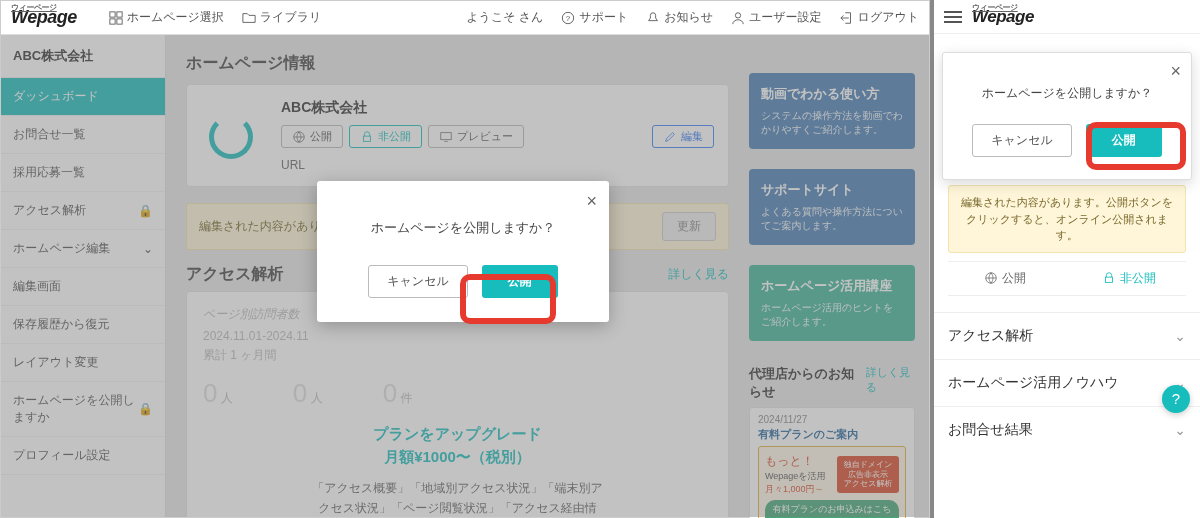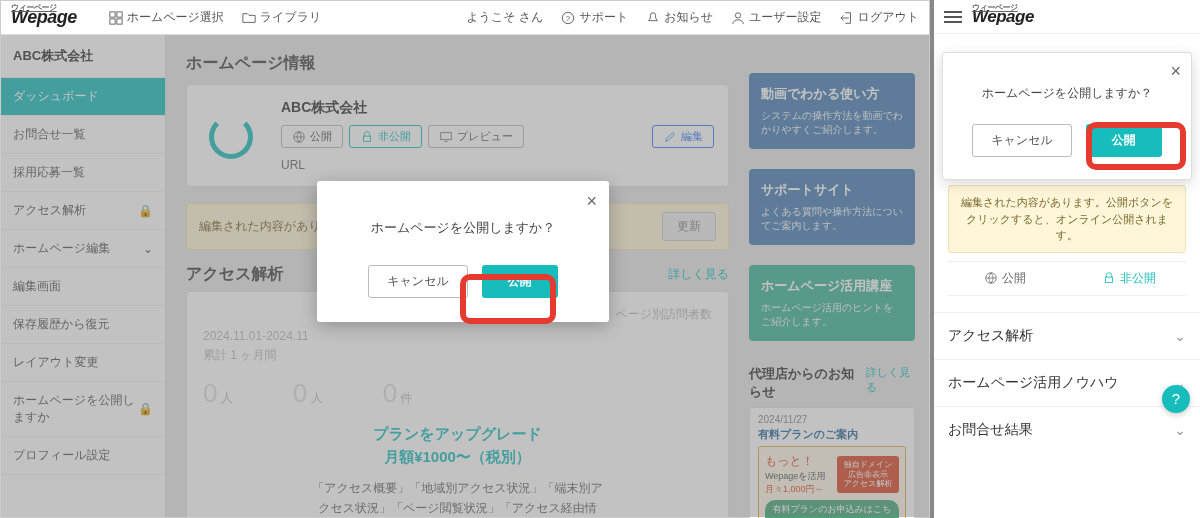--- a/index.html
+++ b/index.html
@@ -31,21 +31,21 @@
     .la-pub-row { display: flex; gap: 6px; align-items: center; margin-bottom: 10px; }
     .pill { display: inline-flex; align-items: center; gap: 4px; padding: 3px 10px; border: 1px solid #bbb; border-radius: 3px; font-size: 11px; color: #555; background: #fff; cursor: pointer; }
     .pill.sel { border-color: #1abebe; color: #1abebe; }
     .pill.edit { border-color: #3b82f6; color: #3b82f6; margin-left: auto; }
     .la-url-label { font-size: 12px; color: #666; }
     .la-notice { background: #fff6d9; border: 1px solid #f0e4b0; color: #7a6a2e; padding: 8px 12px; border-radius: 3px; font-size: 12px; margin-bottom: 14px; display: flex; align-items: center; gap: 10px; }
     .la-notice .btn-refresh { margin-left: auto; padding: 5px 14px; background: #eee; border: 1px solid #ccc; border-radius: 3px; color: #888; font-size: 12px; cursor: pointer; }
     .la-row2 { display: flex; justify-content: space-between; align-items: center; margin-bottom: 6px; }
     .la-detail-link { color: #1abebe; font-size: 12px; cursor: pointer; }
     .la-analytics-card { background: #fff; border: 1px solid #e2e2e2; border-radius: 4px; padding: 14px 16px; color: #bbb; font-size: 12px; }
-    .la-anarow1 { display: flex; justify-content: flex-end; margin-bottom: 6px; }
+    .la-anarow1 { display: flex; justify-content: flex-start; margin-bottom: 6px; font-style: italic; }
     .la-nums { display: flex; gap: 60px; margin-top: 14px; }
     .la-num { font-size: 26px; color: #ddd; }
     .la-upgrade { text-align: center; color: #1abebe; font-size: 15px; font-weight: bold; margin-top: 14px; line-height: 1.5; cursor: pointer; }
     .la-analytics-desc { text-align: center; color: #666; font-size: 12px; line-height: 1.7; margin-top: 10px; }
     
     .la-rside { width: 180px; padding: 18px 14px 0 0; }
     .rpanel { border-radius: 4px; padding: 12px 12px; color: #fff; margin-bottom: 10px; background: #4a7fb5; position: relative; overflow: hidden; margin-top: 20px; }
     .rpanel.teal { background: #3fb59a; }
     .rpanel h4 { font-size: 13px; font-weight: bold; margin-bottom: 6px; }
     .rpanel p { font-size: 10px; line-height: 1.4; opacity: 0.92; }

